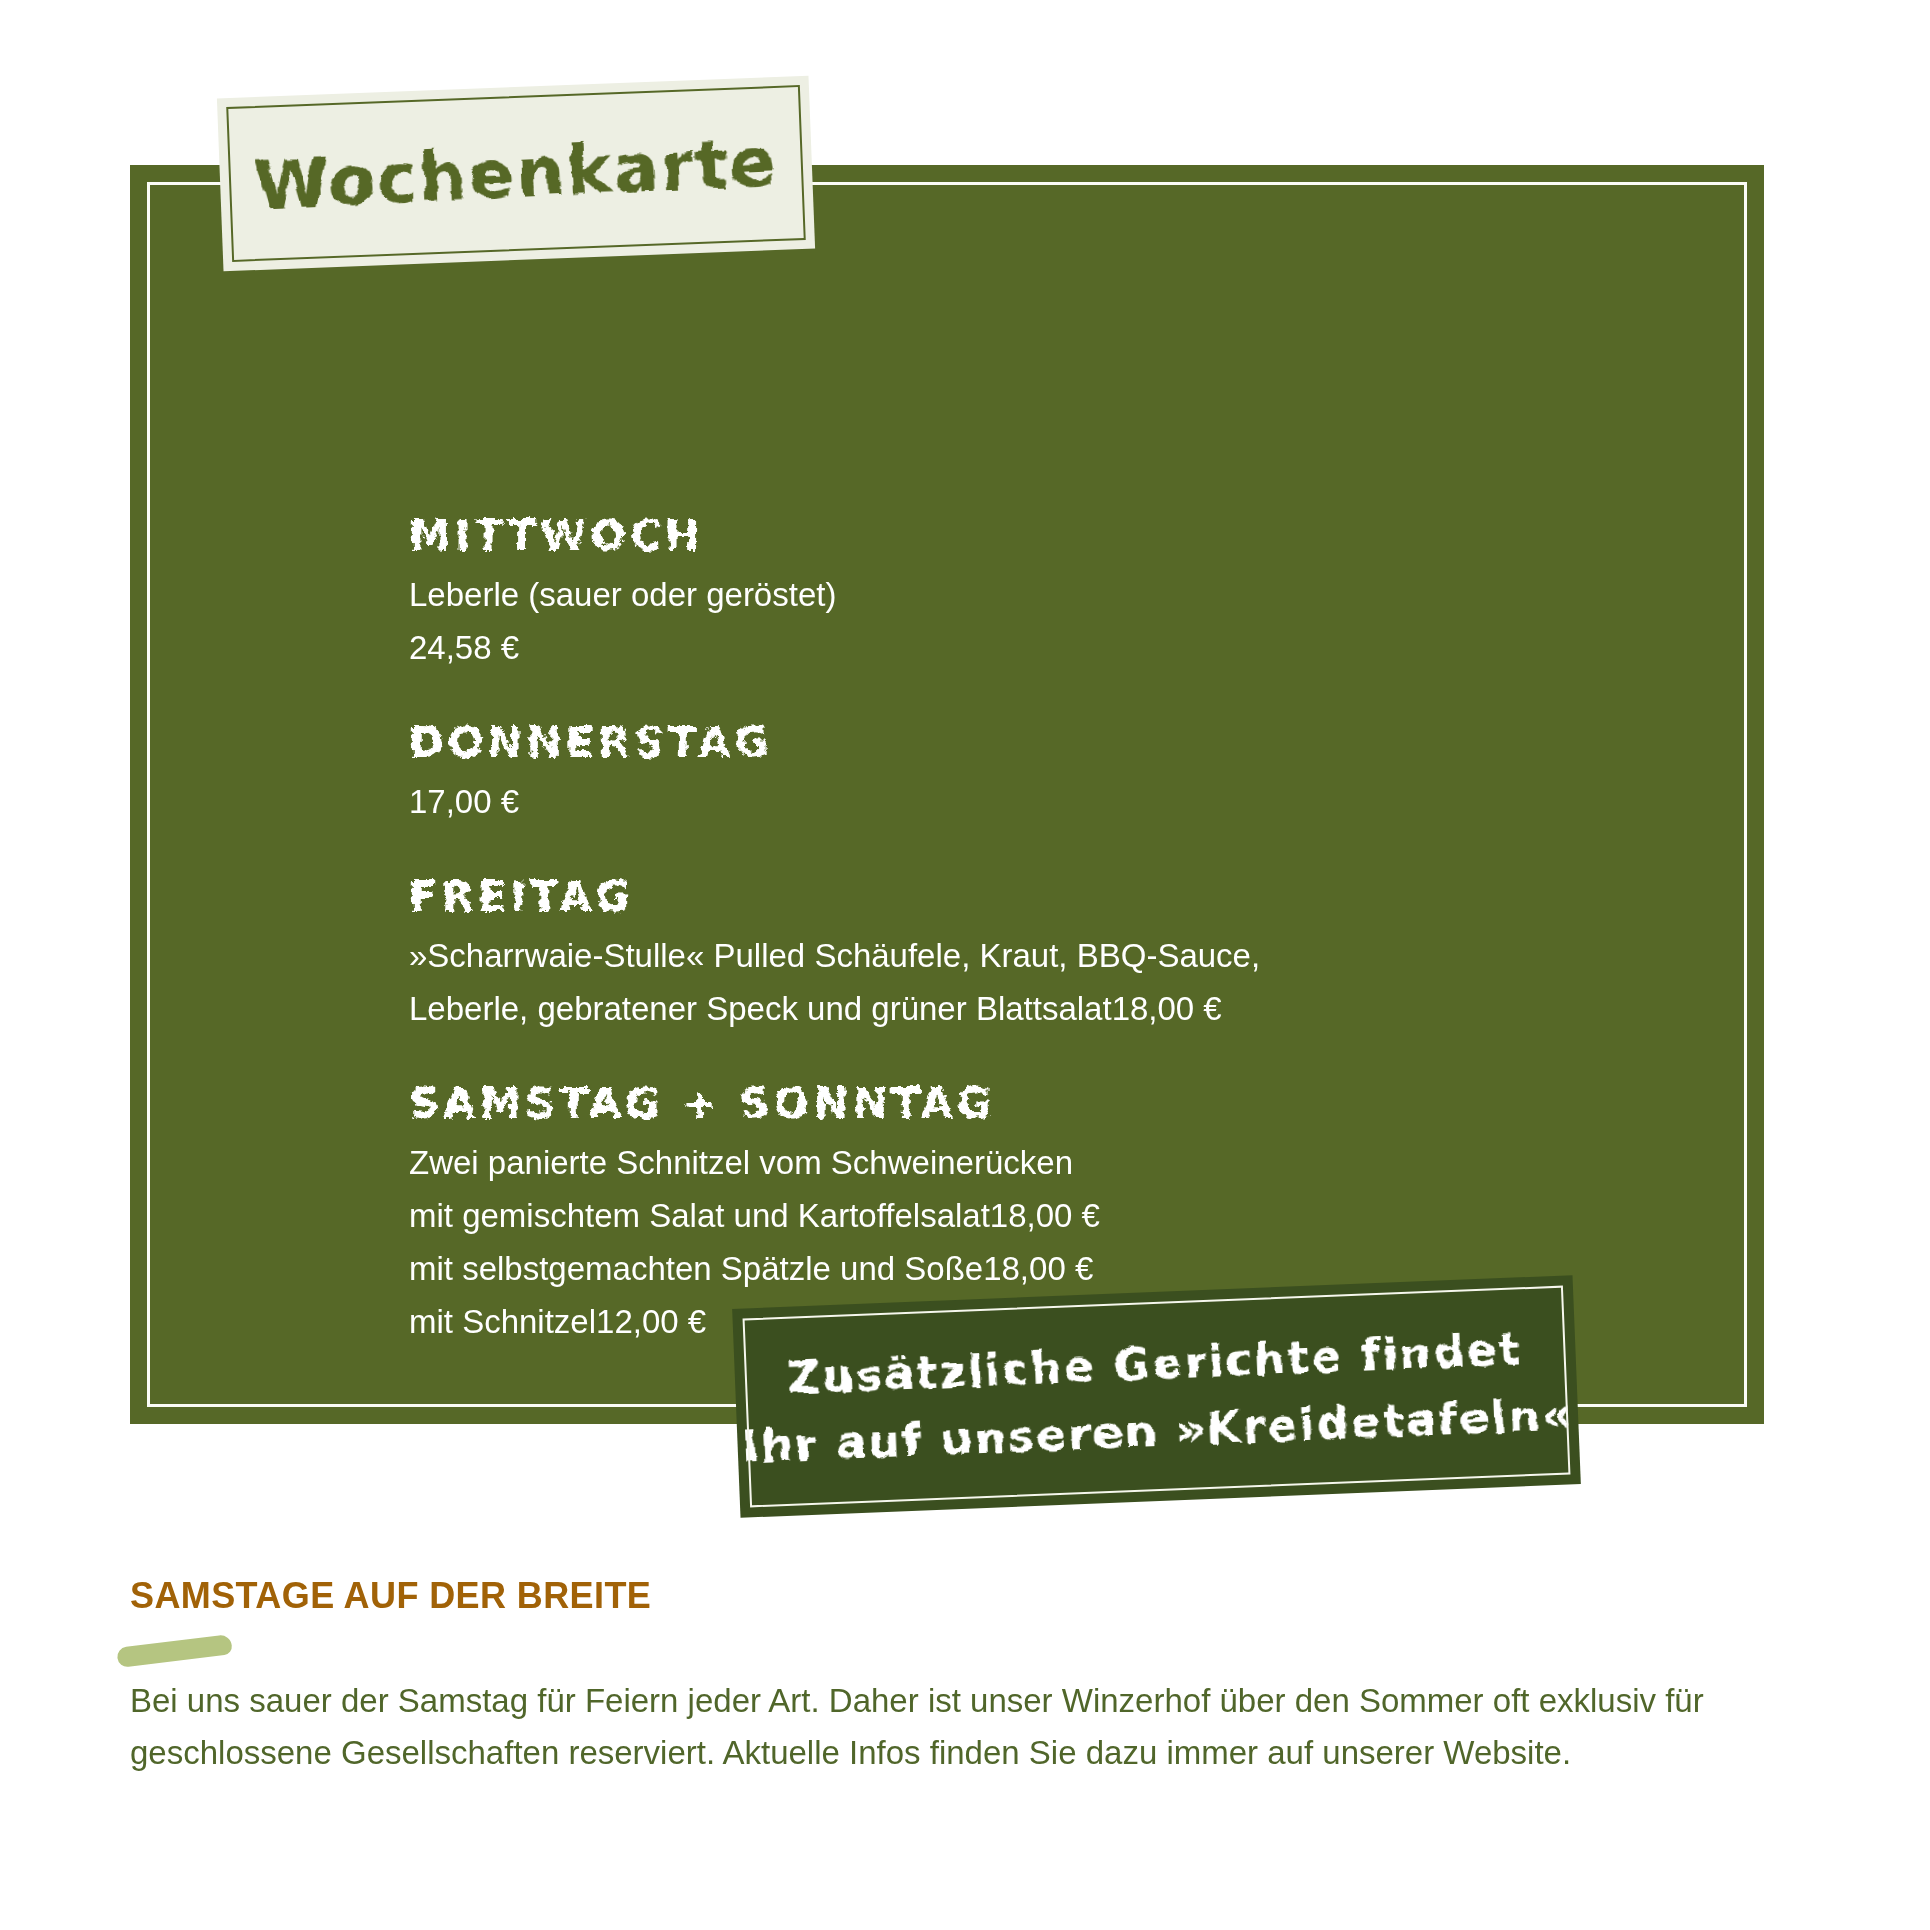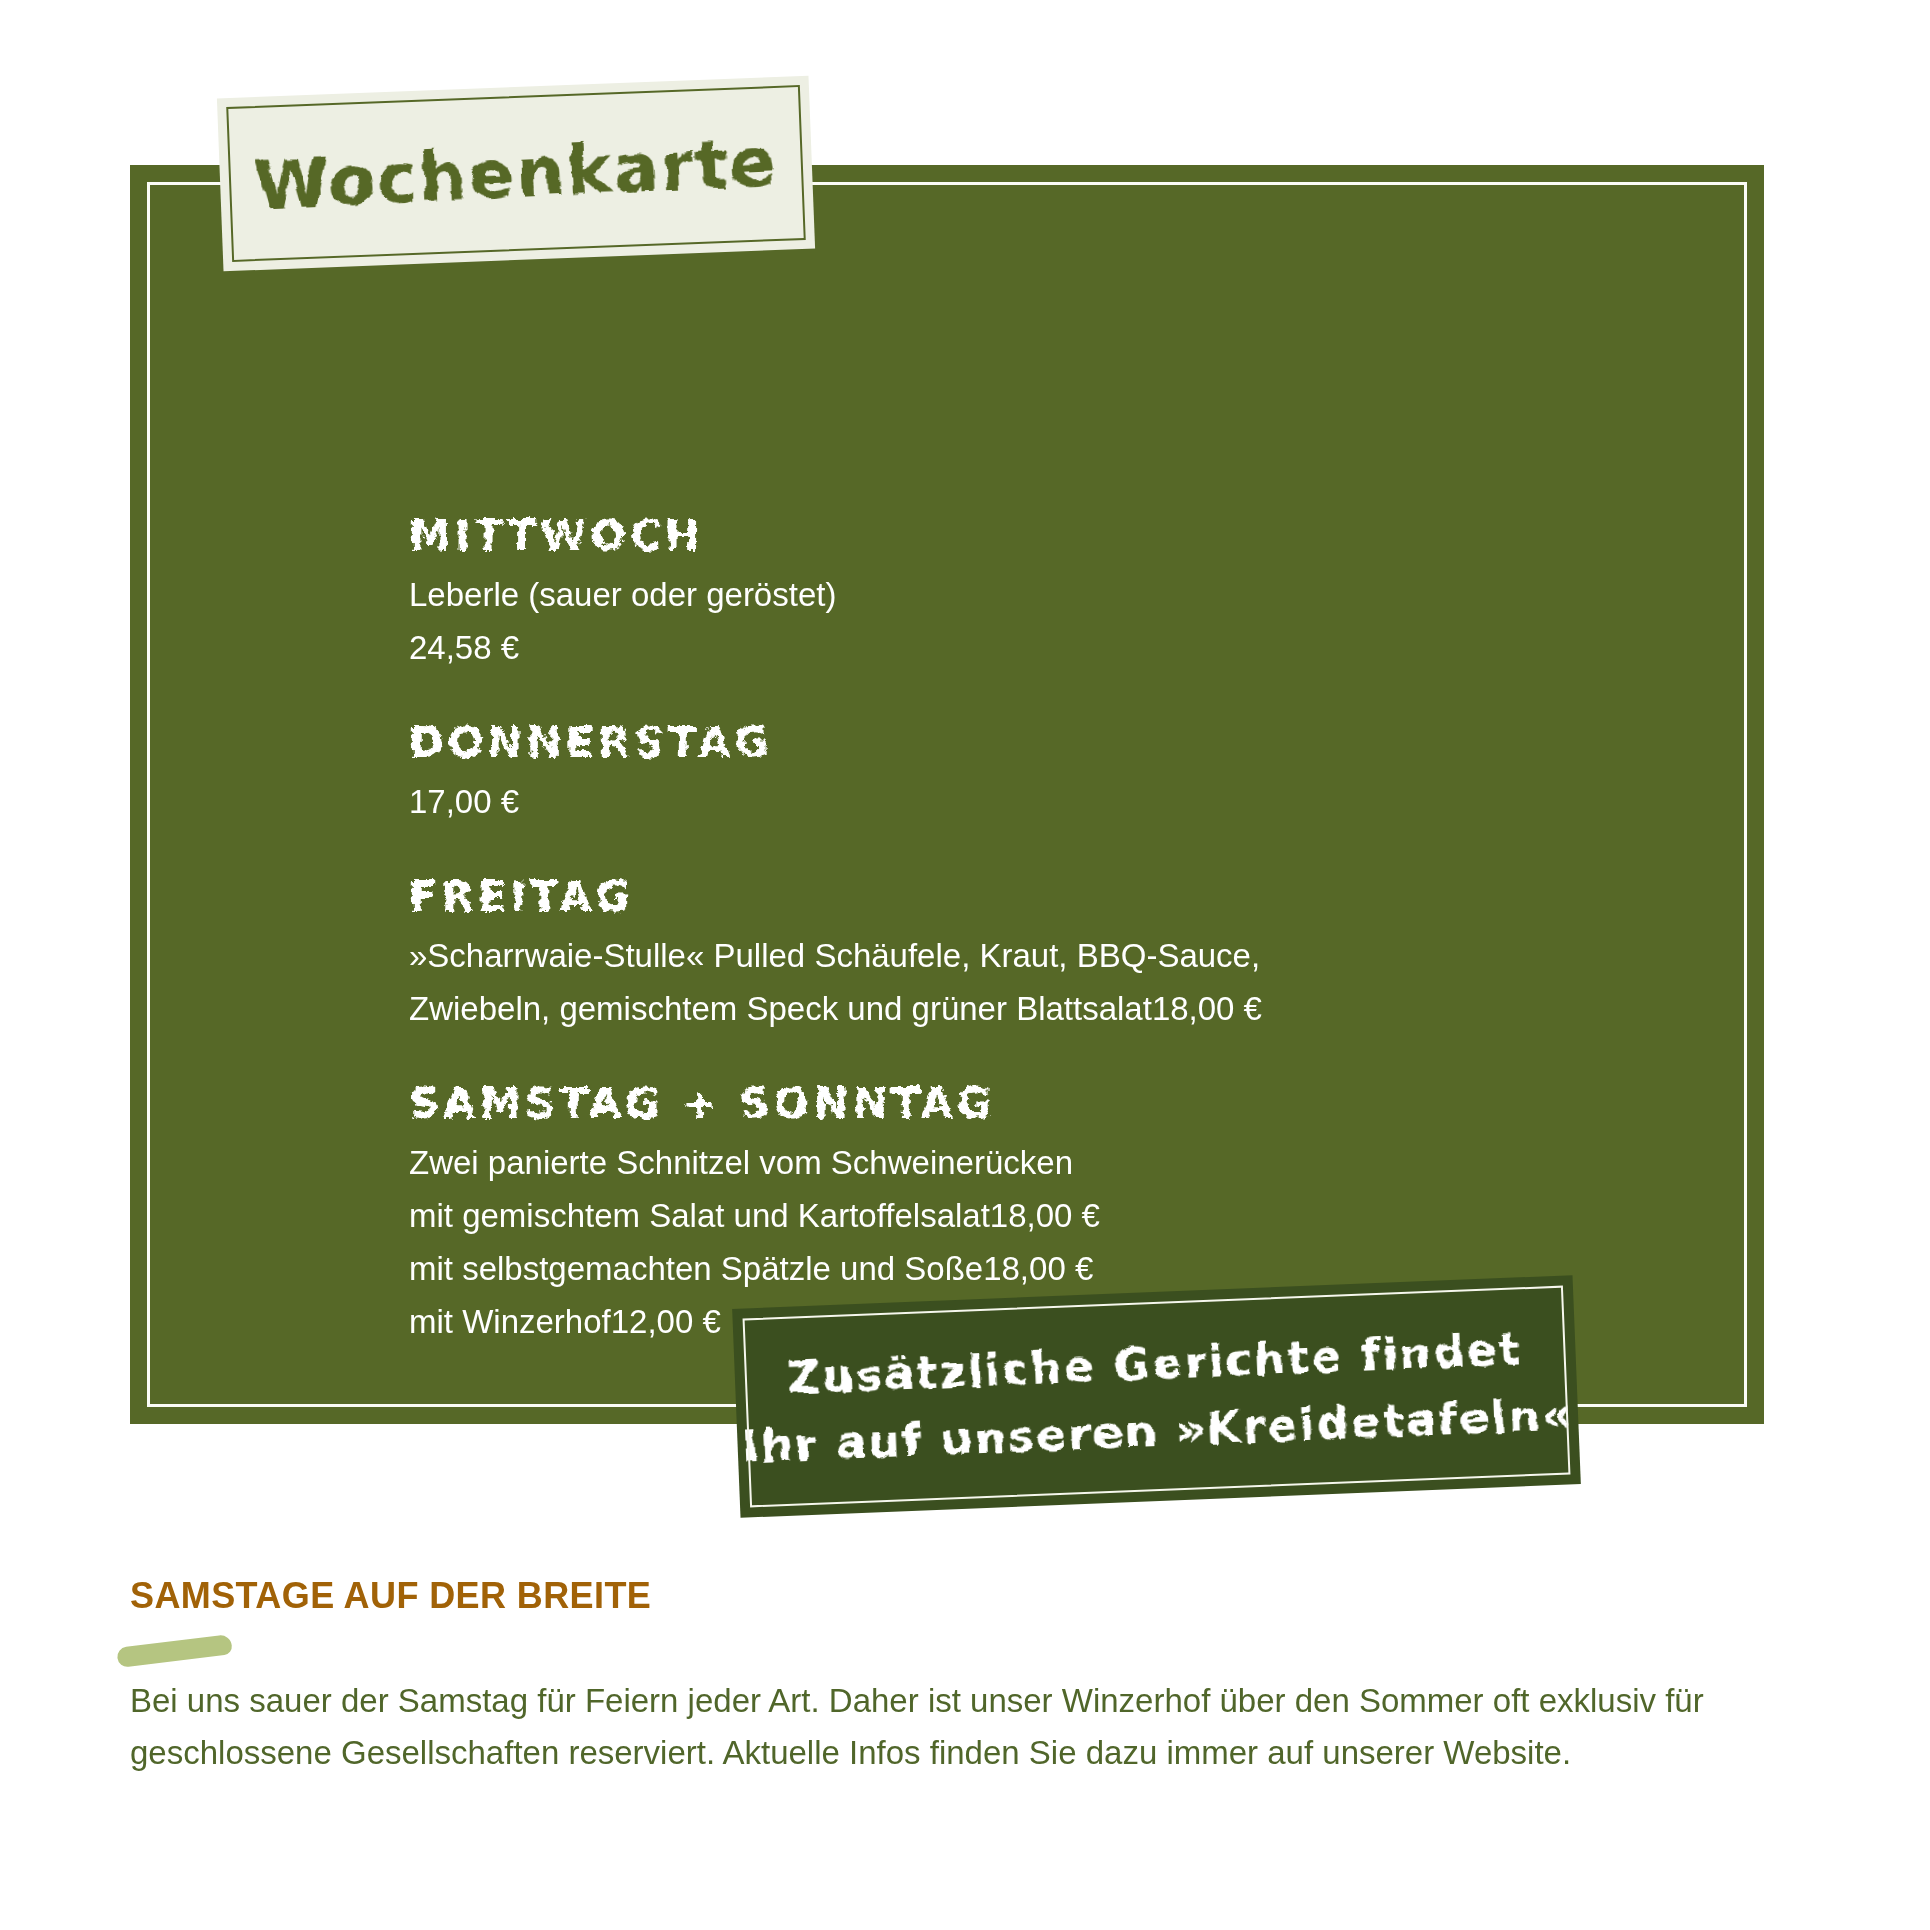--- a/index.html
+++ b/index.html
@@ -160,41 +160,41 @@
         </div>
       </section>
 
       <section class="menu-section">
         <h2 class="day">FREITAG</h2>
         <div class="item">
           <span class="dish">»Scharrwaie-Stulle« Pulled Schäufele, Kraut, BBQ-Sauce,</span>
           <span class="price"></span>
         </div>
         <div class="item">
-          <span class="dish">Zwiebeln, gemischtem Speck und grüner Blattsalat</span>
+          <span class="dish">Leberle, gebratener Speck und grüner Blattsalat</span>
           <span class="price">18,00 €</span>
         </div>
       </section>
 
       <section class="menu-section">
         <h2 class="day">SAMSTAG + SONNTAG</h2>
         <div class="item">
           <span class="dish">Zwei panierte Schnitzel vom Schweinerücken</span>
           <span class="price"></span>
         </div>
         <div class="item">
           <span class="dish">mit gemischtem Salat und Kartoffelsalat</span>
           <span class="price">18,00 €</span>
         </div>
         <div class="item">
           <span class="dish">mit selbstgemachten Spätzle und Soße</span>
           <span class="price">18,00 €</span>
         </div>
         <div class="item">
-          <span class="dish">mit Winzerhof</span>
+          <span class="dish">mit Schnitzel</span>
           <span class="price">12,00 €</span>
         </div>
       </section>
 
     </div>
   </div>
 
   <div class="title-card">
     <span class="title-text">Wochenkarte</span>
   </div>

